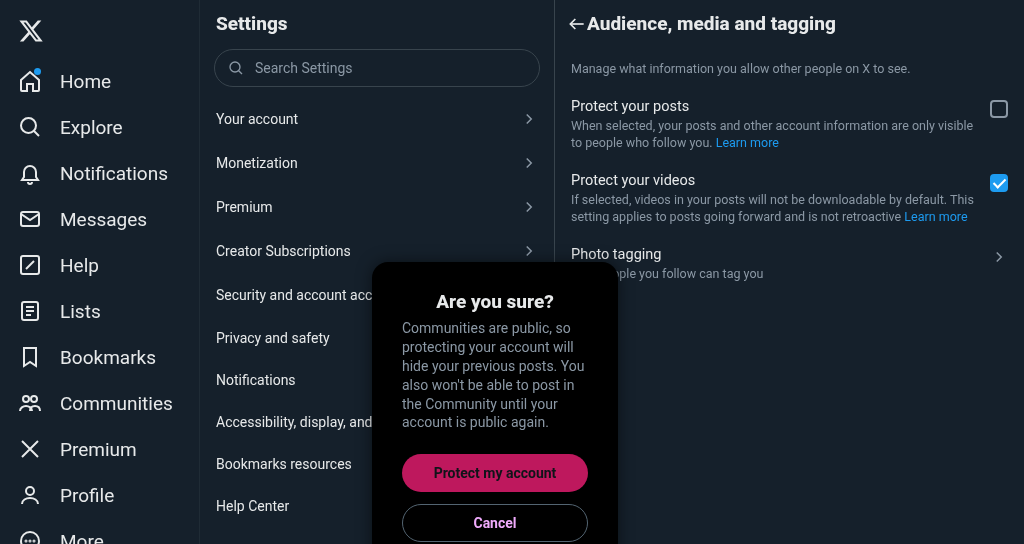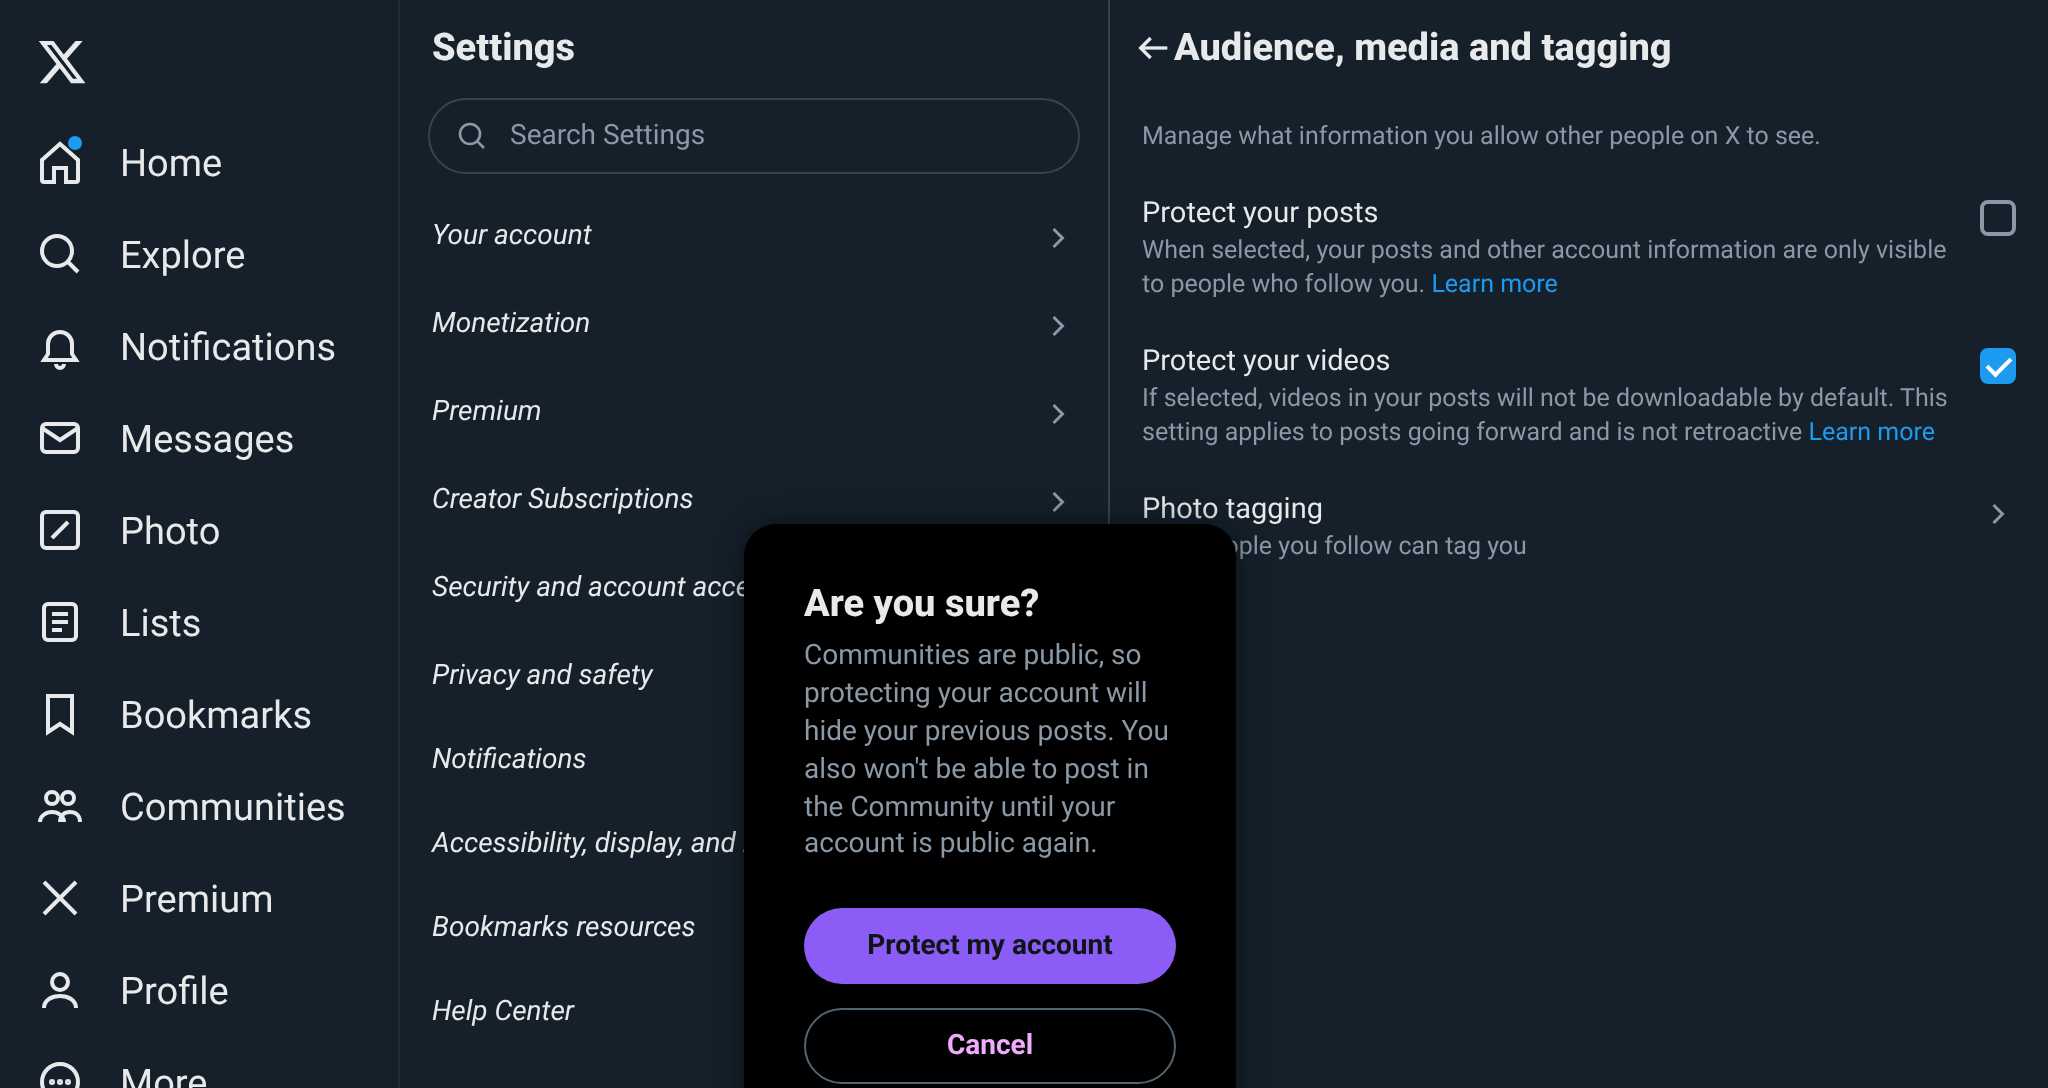--- a/index.html
+++ b/index.html
@@ -83,26 +83,25 @@
     font-size:14px;
     outline:none;
   }
   .search input::placeholder{color:var(--muted);}
   .search .sicon{
     position:absolute;left:14px;top:50%;transform:translateY(-50%);
     width:16px;height:16px;
   }
   .search .sicon svg{width:16px;height:16px;stroke:var(--muted);fill:none;stroke-width:2;}
   .srow{
-    display:flex;align-items:flex-start;justify-content:space-between;
+    display:flex;align-items:center;justify-content:space-between;
     padding:13px 16px;
     cursor:pointer;
     color:var(--text);
     font-size:14px;
-    font-style:italic;
   }
   .chev{width:18px;height:18px;}
   .chev svg{width:18px;height:18px;stroke:var(--muted);fill:none;stroke-width:2;}
 
   
   .detail{
     flex:1;
     padding-top:6px;
   }
   .dhdr{
@@ -140,32 +139,32 @@
   
   .modal{
     position:absolute;
     left:372px;top:262px;
     width:246px;
     background:var(--panel);
     border-radius:16px;
     padding:28px 30px 30px 30px;
     box-shadow:0 0 15px rgba(0,0,0,0.5);
   }
-  .modal h3{margin:0 0 6px 0;font-size:19px;font-weight:800;color:#e7e9ea;}
+  .modal h3{margin:0 0 6px 0;font-size:19px;font-weight:800;color:#e7e9ea;text-align:center;}
   .modal p{margin:0 0 22px 0;font-size:14px;color:var(--muted);line-height:1.35;}
   .btn{
     display:block;width:100%;
     padding:10px 0;
     border-radius:9999px;
     font-size:14px;font-weight:700;
     text-align:center;cursor:pointer;
     margin-bottom:12px;
     border:1px solid transparent;
   }
-  .btn.primary{background:#8b5cf6;color:#0f1419;}
+  .btn.primary{background:#be185d;color:#0f1419;}
   .btn.secondary{background:transparent;border-color:#536471;color:#f0abfc;margin-bottom:15px;}
 </style>
 </head>
 <body>
 
 <div class="nav">
   <div class="logo">
     <svg viewBox="0 0 24 24">
         <path d="M18.244 2.25h3.308l-7.227 8.26 8.502 11.24H16.17l-5.214-6.817L4.99 21.75H1.68l7.73-8.835L1.254 2.25H8.08l4.713 6.231zm-1.161 17.52h1.833L7.084 4.126H5.117z"></path>
       </svg>
@@ -207,21 +206,21 @@
       </span>
     <span>Messages</span>
   </div>
   <div class="nav-item">
     <span class="icon">
         <svg viewBox="0 0 24 24">
           <rect x="3" y="3" width="18" height="18" rx="2"></rect>
           <line x1="8" y1="16" x2="16" y2="8"></line>
         </svg>
       </span>
-    <span>Photo</span>
+    <span>Help</span>
   </div>
   <div class="nav-item">
     <span class="icon">
         <svg viewBox="0 0 24 24">
           <rect x="4" y="3" width="16" height="18" rx="2"></rect>
           <line x1="8" y1="8" x2="16" y2="8"></line>
           <line x1="8" y1="12" x2="16" y2="12"></line>
           <line x1="8" y1="16" x2="13" y2="16"></line>
         </svg>
       </span>

